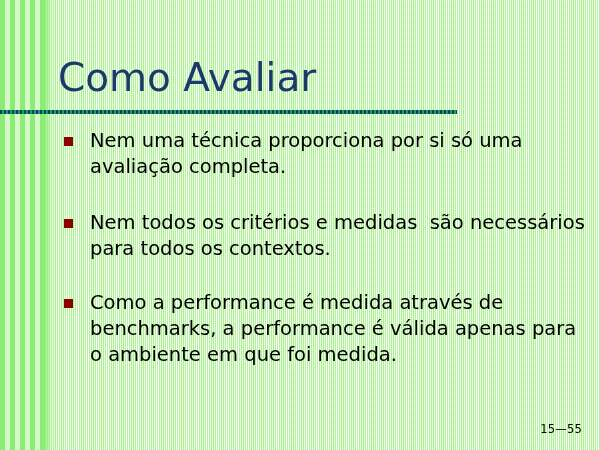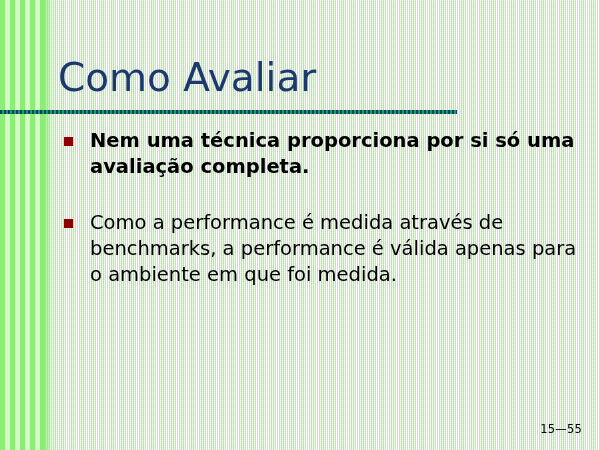--- a/index.html
+++ b/index.html
@@ -145,21 +145,21 @@
     background: #8b0000;
   }
   .bullet-text {
     font-size: 19.5px;
     line-height: 26px;
     color: #000000;
     white-space: pre-wrap;
   }
 
   
-  .bullet-item.i0 { margin-bottom: 30px; font-weight: bold; }
+  .bullet-item.i0 { margin-bottom: 30px; }
   .bullet-item.i1 { margin-bottom: 28px; }
 
   
   .page-number {
     position: absolute;
     right: 18px;
     bottom: 14px;
     font-size: 11.5px;
     line-height: 14px;
     color: #000000;
@@ -181,20 +181,24 @@
 
     <div class="title-rule"></div>
 
     <div class="bullets">
 
       <div class="bullet-item i0">
         <span class="bullet-marker"></span>
         <span class="bullet-text">Nem uma técnica proporciona por si só uma avaliação completa.</span>
       </div>
 
+      <div class="bullet-item i1">
+        <span class="bullet-marker"></span>
+        <span class="bullet-text">Nem todos os critérios e medidas  são necessários para todos os contextos.</span>
+      </div>
 
       <div class="bullet-item i2">
         <span class="bullet-marker"></span>
         <span class="bullet-text">Como a performance é medida através de benchmarks, a performance é válida apenas para o ambiente em que foi medida.</span>
       </div>
 
     </div>
 
     <div class="page-number">15—55</div>
 

